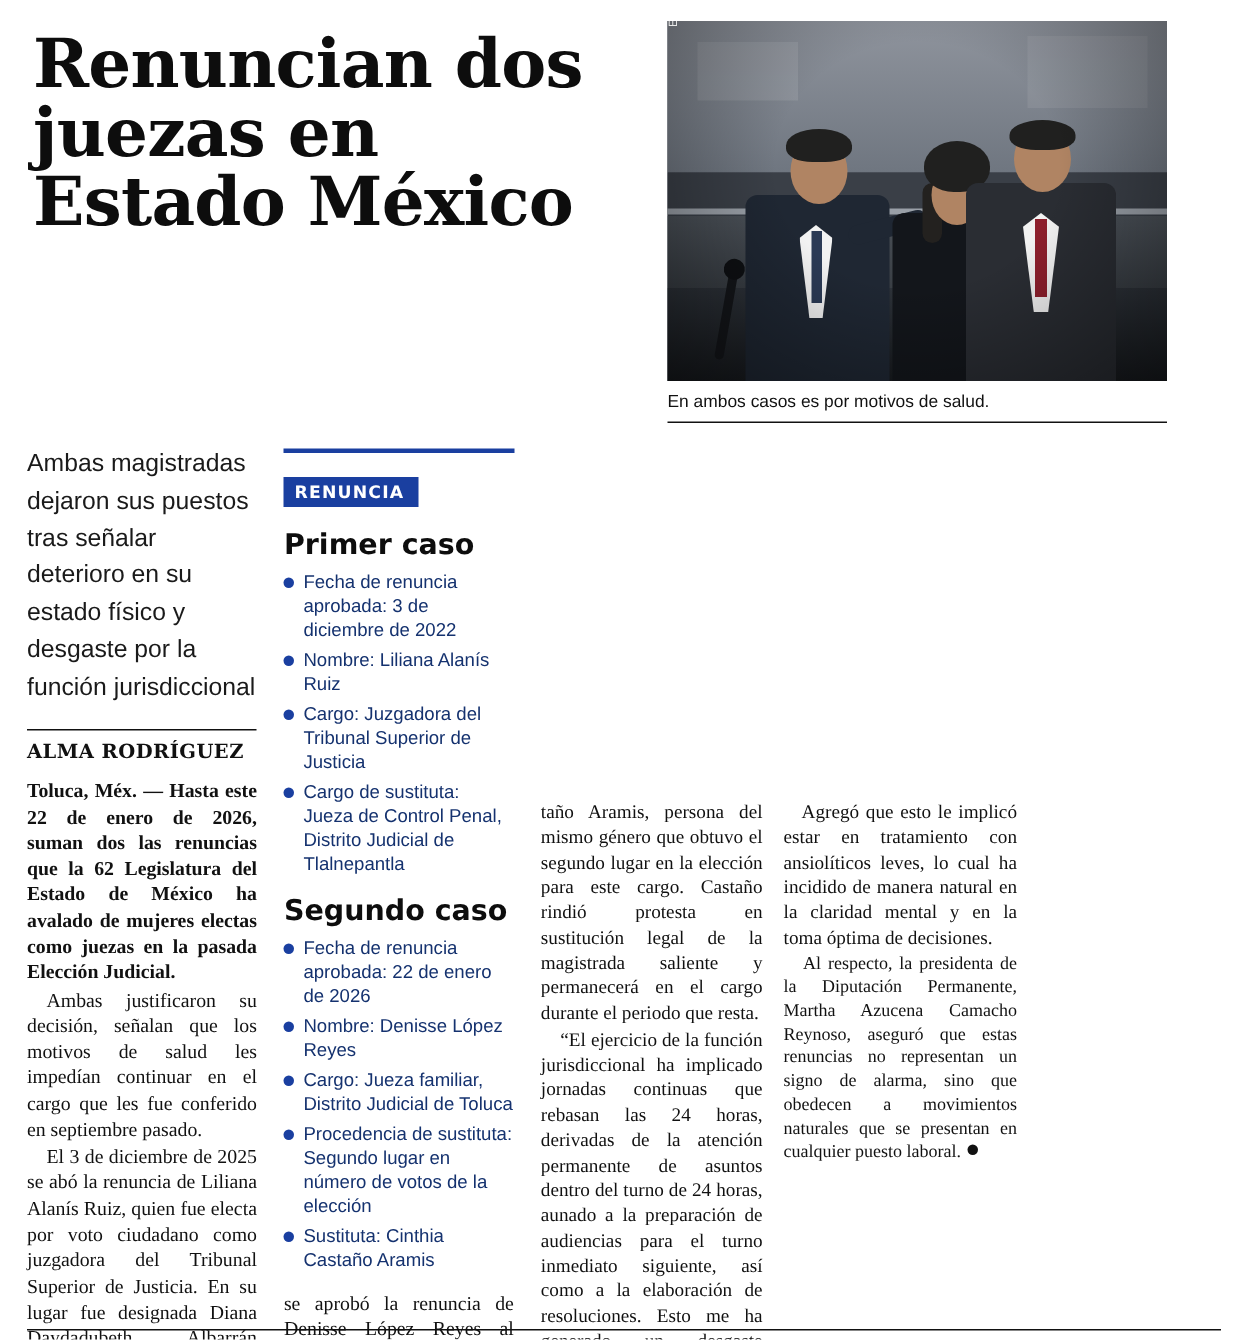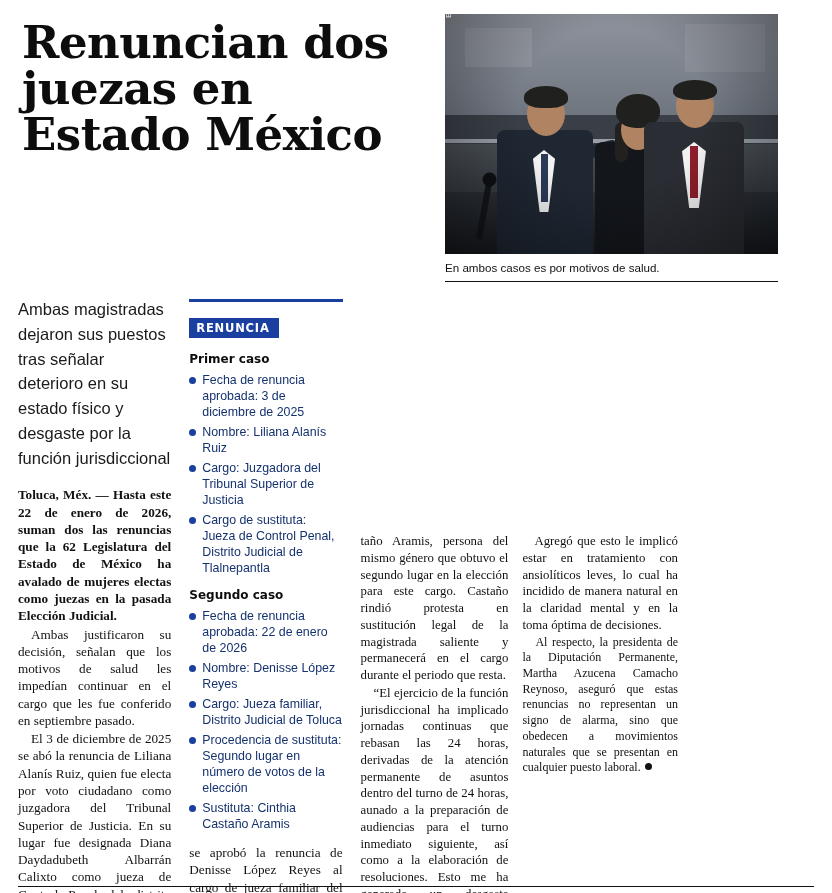--- a/index.html
+++ b/index.html
@@ -74,21 +74,21 @@
     font-weight:bold;
     font-size:11.5px;
     letter-spacing:0.8px;
     padding:3px 9px 3px 7px;
     margin-bottom:10px;
     margin-top:16px;
   }
   .fb-sub{
     font-family:"DejaVu Sans", sans-serif;
     font-weight:bold;
-    font-size:12px;
+    font-size:19px;
     color:#0d0d0d;
     margin:4px 0 6px 0;
   }
   .fb-list{list-style:none;margin:0 0 12px 0;padding:0;}
   .fb-list li{
     font-family:"Liberation Sans", sans-serif;
     font-size:12.4px;
     line-height:1.29;
     color:#15326f;
     padding-left:13px;
@@ -238,35 +238,36 @@
         </div>
       </div>
       <div class="caption">En ambos casos es por motivos de salud.</div>
     </div>
   </div>
 
   <div class="cols" style="margin-top:6px;">
 
     <div class="col1">
       <div class="deck">Ambas magistradas dejaron sus puestos tras señalar deterioro en su estado físico y desgaste por la función jurisdiccional</div>
+      <div class="byline">ALMA RODRÍGUEZ</div>
 
       <p class="body first"><span class="dateline">Toluca, Méx. — Hasta este 22 de enero de 2026, suman dos las renuncias que la 62 Legislatura del Estado de México ha avalado de mujeres electas como juezas en la pasada Elección Judicial.</span></p>
       <p class="body">Ambas justificaron su decisión, señalan que los motivos de salud les impedían continuar en el cargo que les fue conferido en septiembre pasado.</p>
       <p class="body">El 3 de diciembre de 2025 se abó la renuncia de Liliana Alanís Ruiz, quien fue electa por voto ciudadano como juzgadora del Tribunal Superior de Justicia. En su lugar fue designada Diana Daydadubeth Albarrán Calixto como jueza de Control Penal del distrito judicial de Tlalnepantla.</p>
       <p class="body">Liliana Alanís expuso que su estado de salud se había deteriorado, afectando su desempeño, por lo que ya no deseaba continuar con el cargo.</p>
 
     </div>
 
     <div class="col2">
       <div class="factbox">
         <div class="factbox-label">RENUNCIA</div>
 
         <div class="fb-sub">Primer caso</div>
         <ul class="fb-list">
-          <li>Fecha de renuncia aprobada: 3 de diciembre de 2025</li>
+          <li>Fecha de renuncia aprobada: 3 de diciembre de 2022</li>
           <li>Nombre: Liliana Alanís Ruiz</li>
           <li>Cargo: Juzgadora del Tribunal Superior de Justicia</li>
           <li>Cargo de sustituta: Jueza de Control Penal, Distrito Judicial de Tlalnepantla</li>
         </ul>
 
         <div class="fb-sub">Segundo caso</div>
         <ul class="fb-list">
           <li>Fecha de renuncia aprobada: 22 de enero de 2026</li>
           <li>Nombre: Denisse López Reyes</li>
           <li>Cargo: Jueza familiar, Distrito Judicial de Toluca</li>

